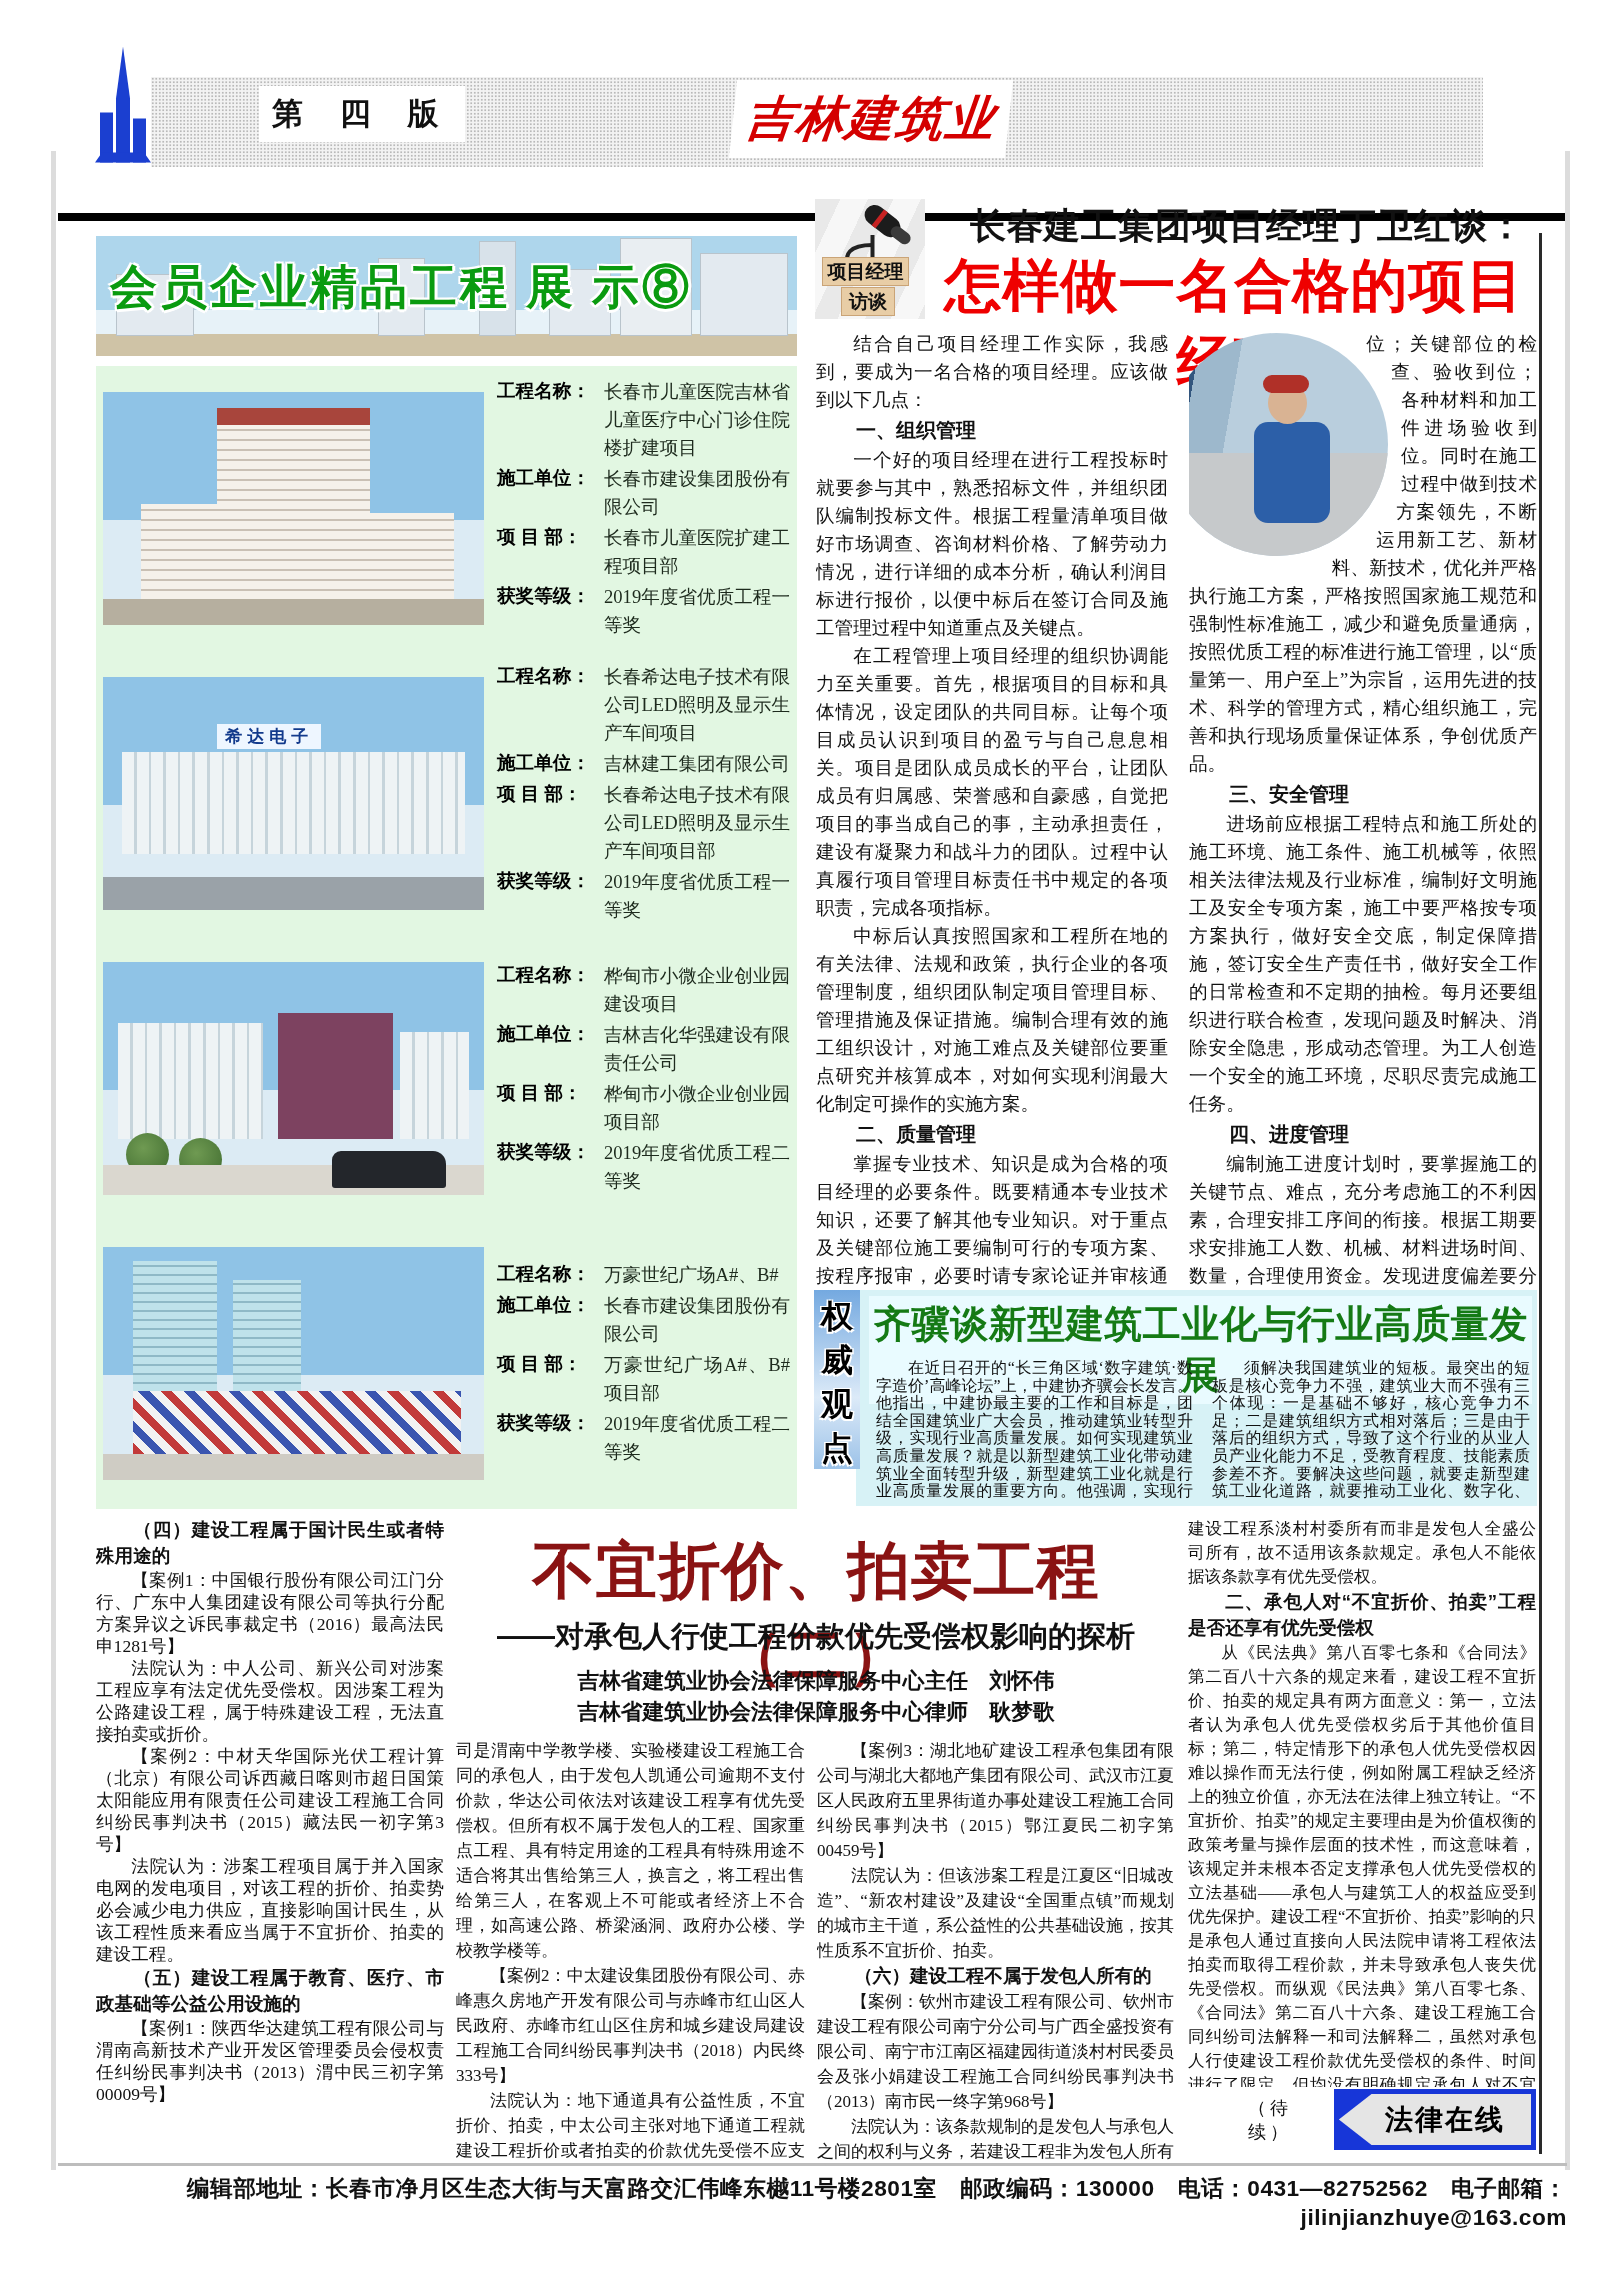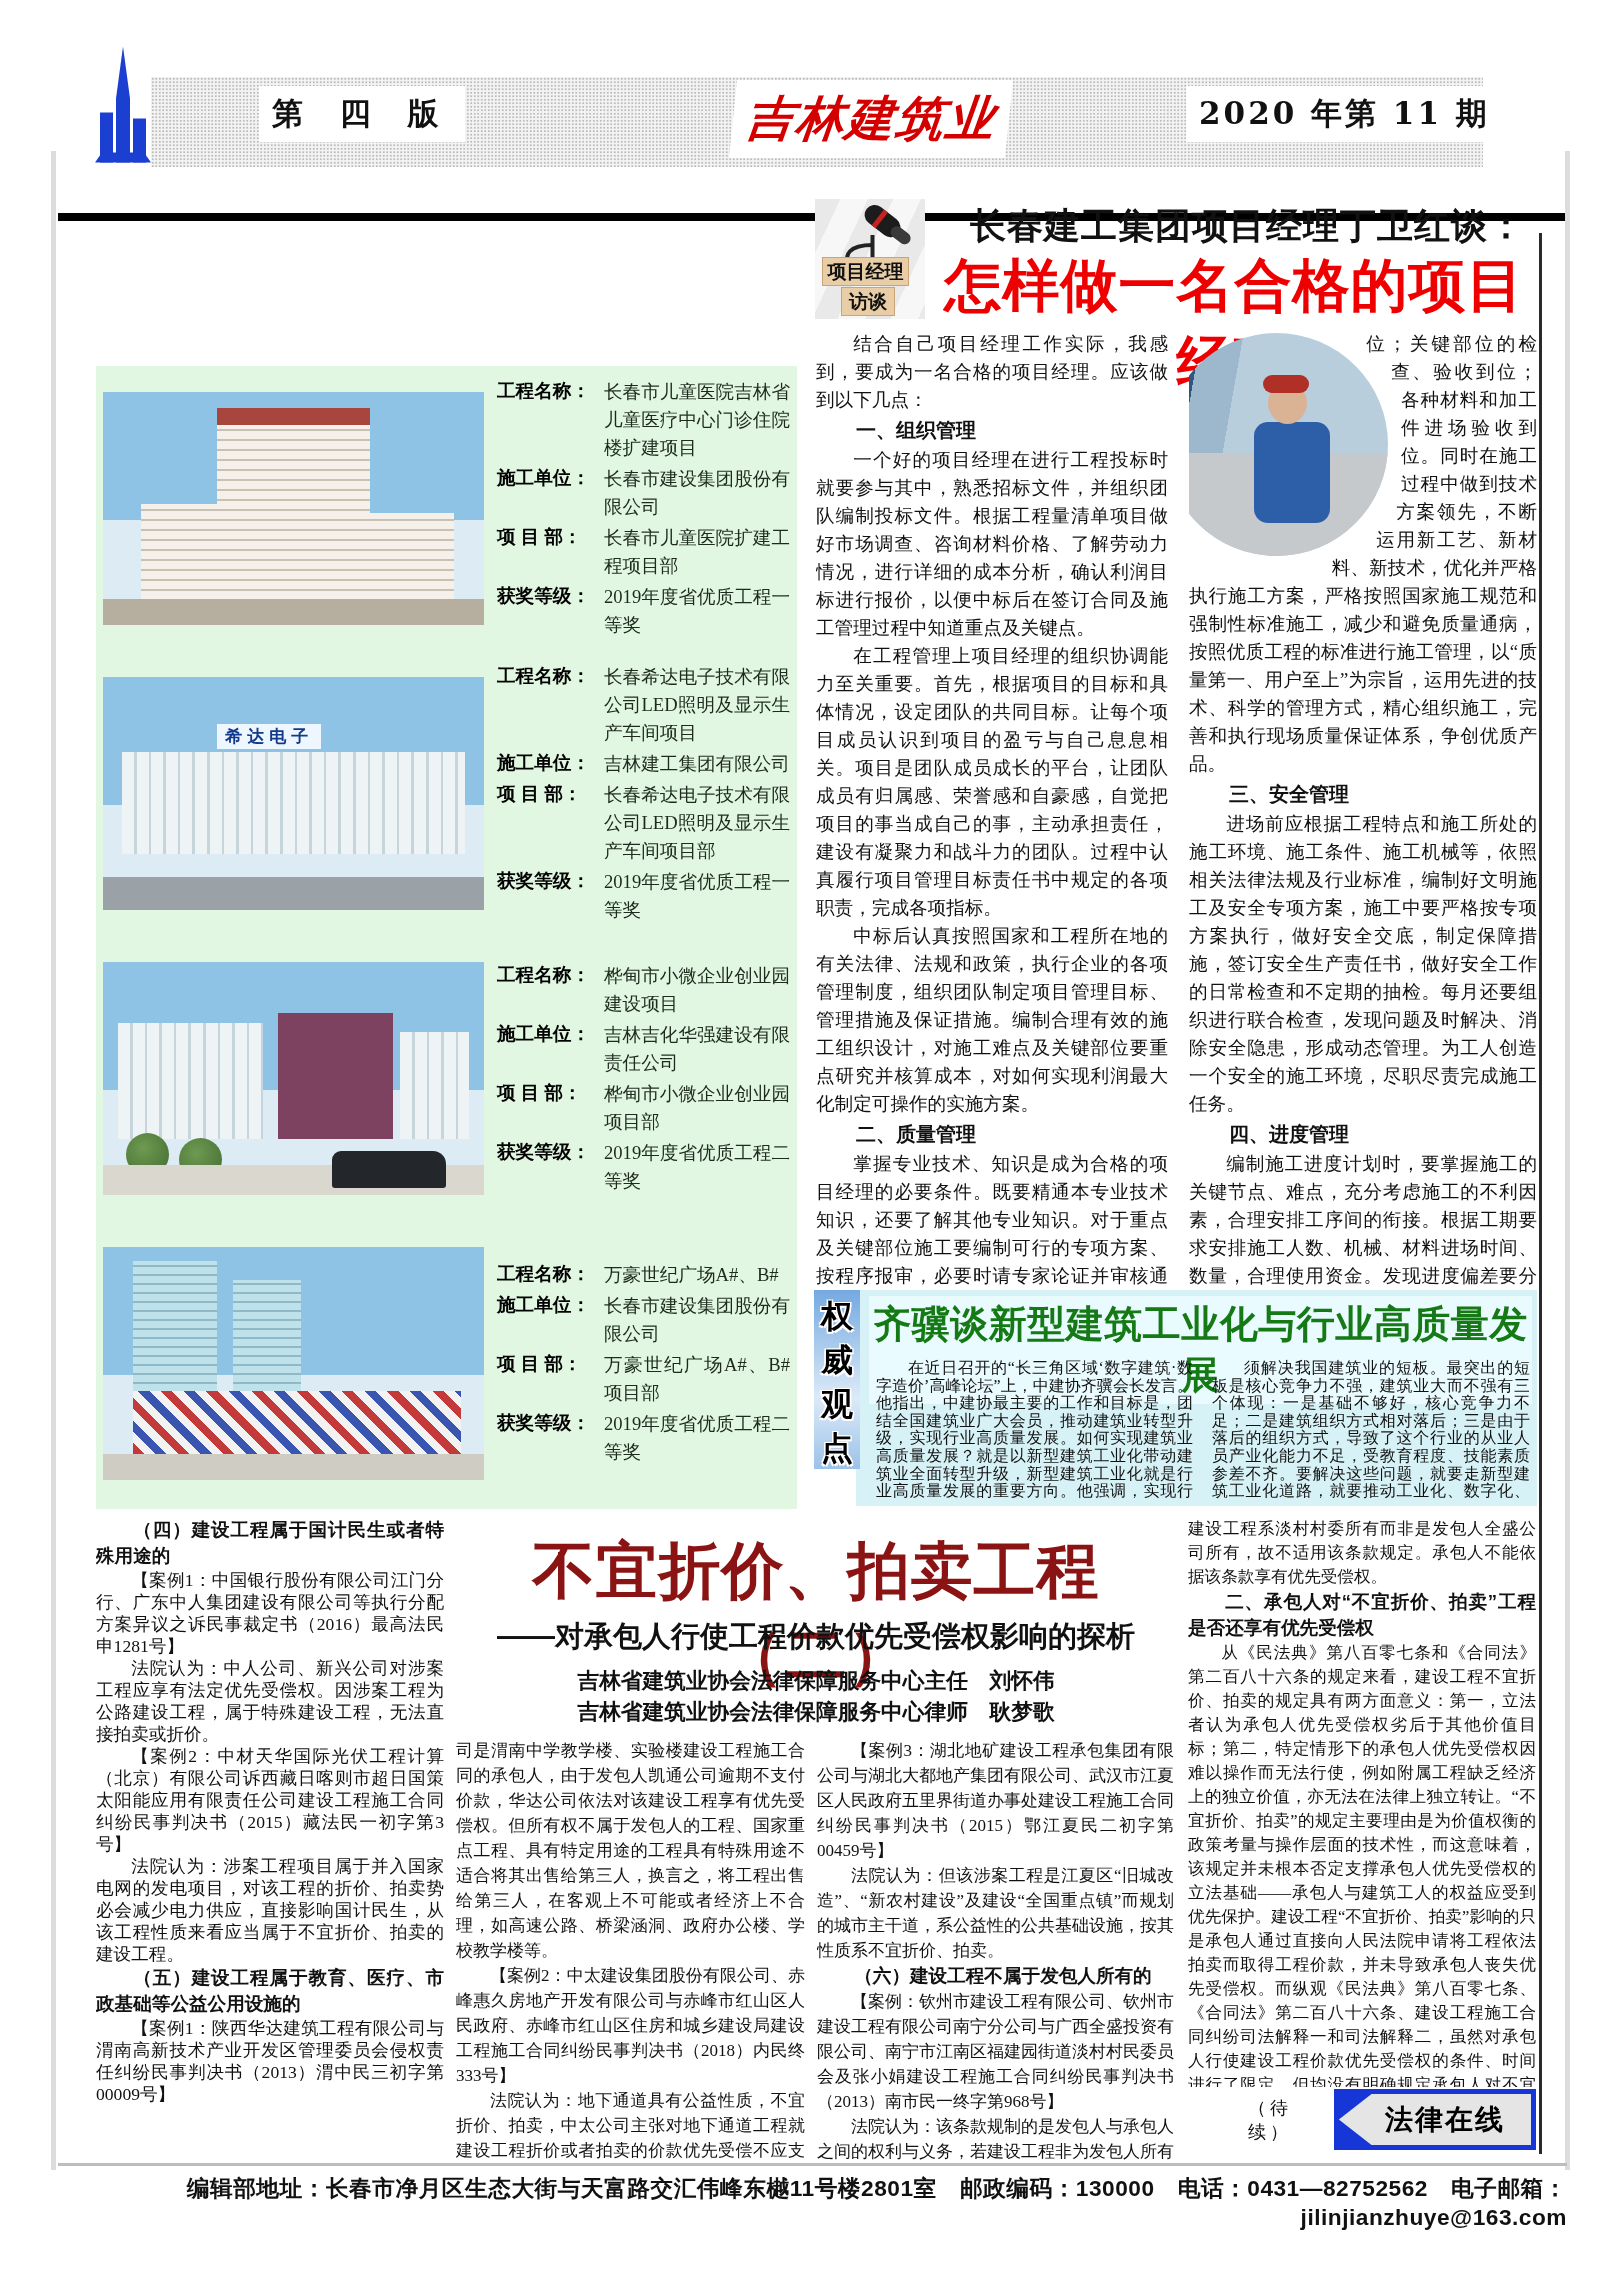--- a/index.html
+++ b/index.html
@@ -120,27 +120,35 @@
 
   <svg class="abs" style="left:95px;top:46px;" width="56" height="117" viewBox="0 0 56 116">
     <polygon points="28,0 35,52 35,116 21,116 21,52" fill="#1b3fd0"></polygon>
     <rect x="5" y="66" width="13" height="50" fill="#1b3fd0"></rect>
     <rect x="38" y="72" width="13" height="44" fill="#1b3fd0"></rect>
     <polygon points="0,116 56,116 49,106 7,106" fill="#1b3fd0"></polygon>
   </svg>
   <div class="abs band">
     <div class="hbox edition">第 四 版</div>
     <div class="hbox masthead">吉林建筑业</div>
-    <div class="hbox issue">2020 年第 11 期</div>
   </div>
   <div class="abs rule"></div>
   <div class="abs frameL"></div>
   <div class="abs frameR"></div>
   <div class="abs vline"></div>
 
+  <div class="abs banner">
+    <div class="bld" style="left:20px;width:76px;height:60px;"></div>
+    <div class="bld" style="left:282px;width:45px;height:76px;"></div>
+    <div class="bld" style="left:383px;width:35px;height:93px;background:#d8e2ea;"></div>
+    <div class="bld" style="left:453px;width:60px;height:65px;"></div>
+    <div class="bld" style="left:524px;width:70px;height:96px;background:#e9eef2;"></div>
+    <div class="bld" style="left:604px;width:86px;height:81px;"></div>
+    <div class="banner-title">会员企业精品工程 展 示⑧</div>
+  </div>
 
   <div class="abs panel">
 
     <div class="proj">
       <div class="photo">
         <div class="ph grid-w" style="left:30%;top:7%;width:40%;height:82%;"></div>
         <div class="ph" style="left:30%;top:7%;width:40%;height:7%;background:#a8453c;"></div>
         <div class="ph grid-w" style="left:10%;top:48%;width:22%;height:41%;"></div>
         <div class="ph grid-w" style="left:68%;top:52%;width:24%;height:37%;"></div>
         <div class="ph ground"></div>

